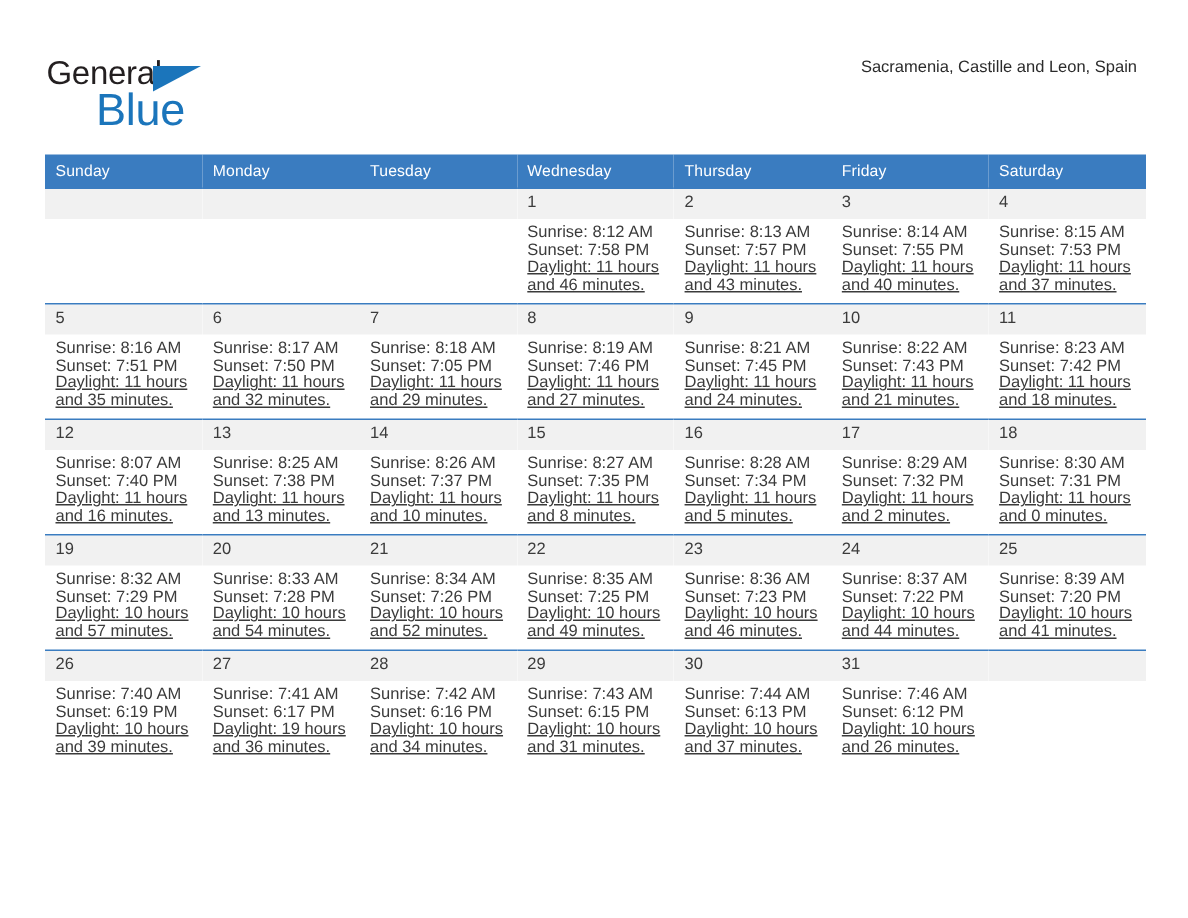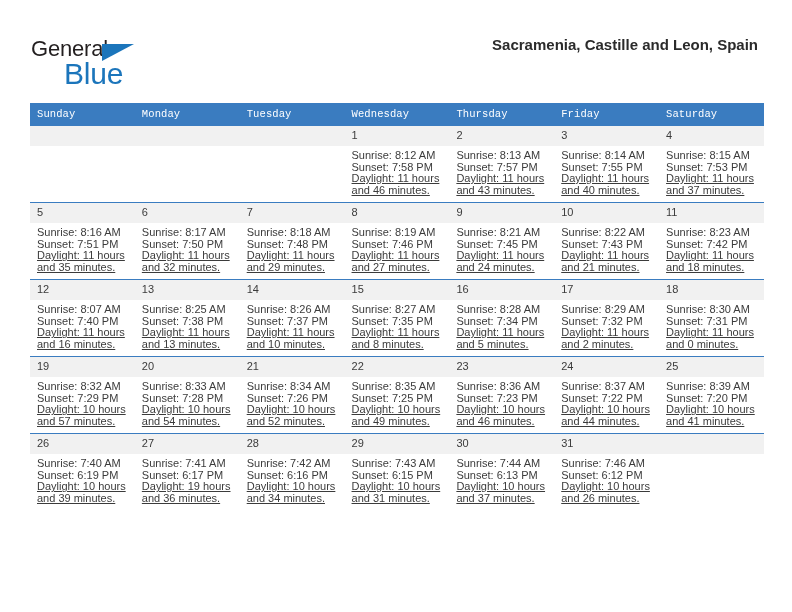--- a/index.html
+++ b/index.html
@@ -73,46 +73,45 @@
   }
   .month-title {
     font-size: 25px;
     color: #2b2b2b;
     line-height: 30px;
     font-weight: normal;
     margin: 0;
     letter-spacing: 0.1px;
   }
   .location-title {
-    font-size: 15px;
+    font-size: 11px;
     color: #2b2b2b;
     line-height: 18px;
     margin: 6px 0 0 0;
-    font-weight: bold;
+    font-weight: normal;
   }
 
   
   .calendar {
     position: absolute;
     left: 30px;
     top: 103px;
     width: 734px;
     border-collapse: collapse;
     table-layout: fixed;
   }
   .calendar th {
     background: #3a7cc0;
     color: #ffffff;
     font-size: 10.5px;
     font-weight: normal;
     text-align: left;
     padding: 5px 0 5px 7px;
     height: 12px;
     letter-spacing: 0.1px;
-    font-family: Liberation Mono, monospace;
   }
   .calendar td {
     vertical-align: top;
     padding: 0;
     border-top: 1.5px solid #3a7cc0;
     height: 76px;
     width: 104.85px;
     background: #ffffff;
   }
   .calendar tr.week-row td {
@@ -234,21 +233,21 @@
             <div class="details">
               <div>Sunrise: 8:17 AM</div>
               <div>Sunset: 7:50 PM</div>
               <div class="daylight">Daylight: 11 hours and 32 minutes.</div>
             </div>
           </td>
           <td>
             <span class="daynum">7</span>
             <div class="details">
               <div>Sunrise: 8:18 AM</div>
-              <div>Sunset: 7:48 PM</div>
+              <div>Sunset: 7:05 PM</div>
               <div class="daylight">Daylight: 11 hours and 29 minutes.</div>
             </div>
           </td>
           <td>
             <span class="daynum">8</span>
             <div class="details">
               <div>Sunrise: 8:19 AM</div>
               <div>Sunset: 7:46 PM</div>
               <div class="daylight">Daylight: 11 hours and 27 minutes.</div>
             </div>

